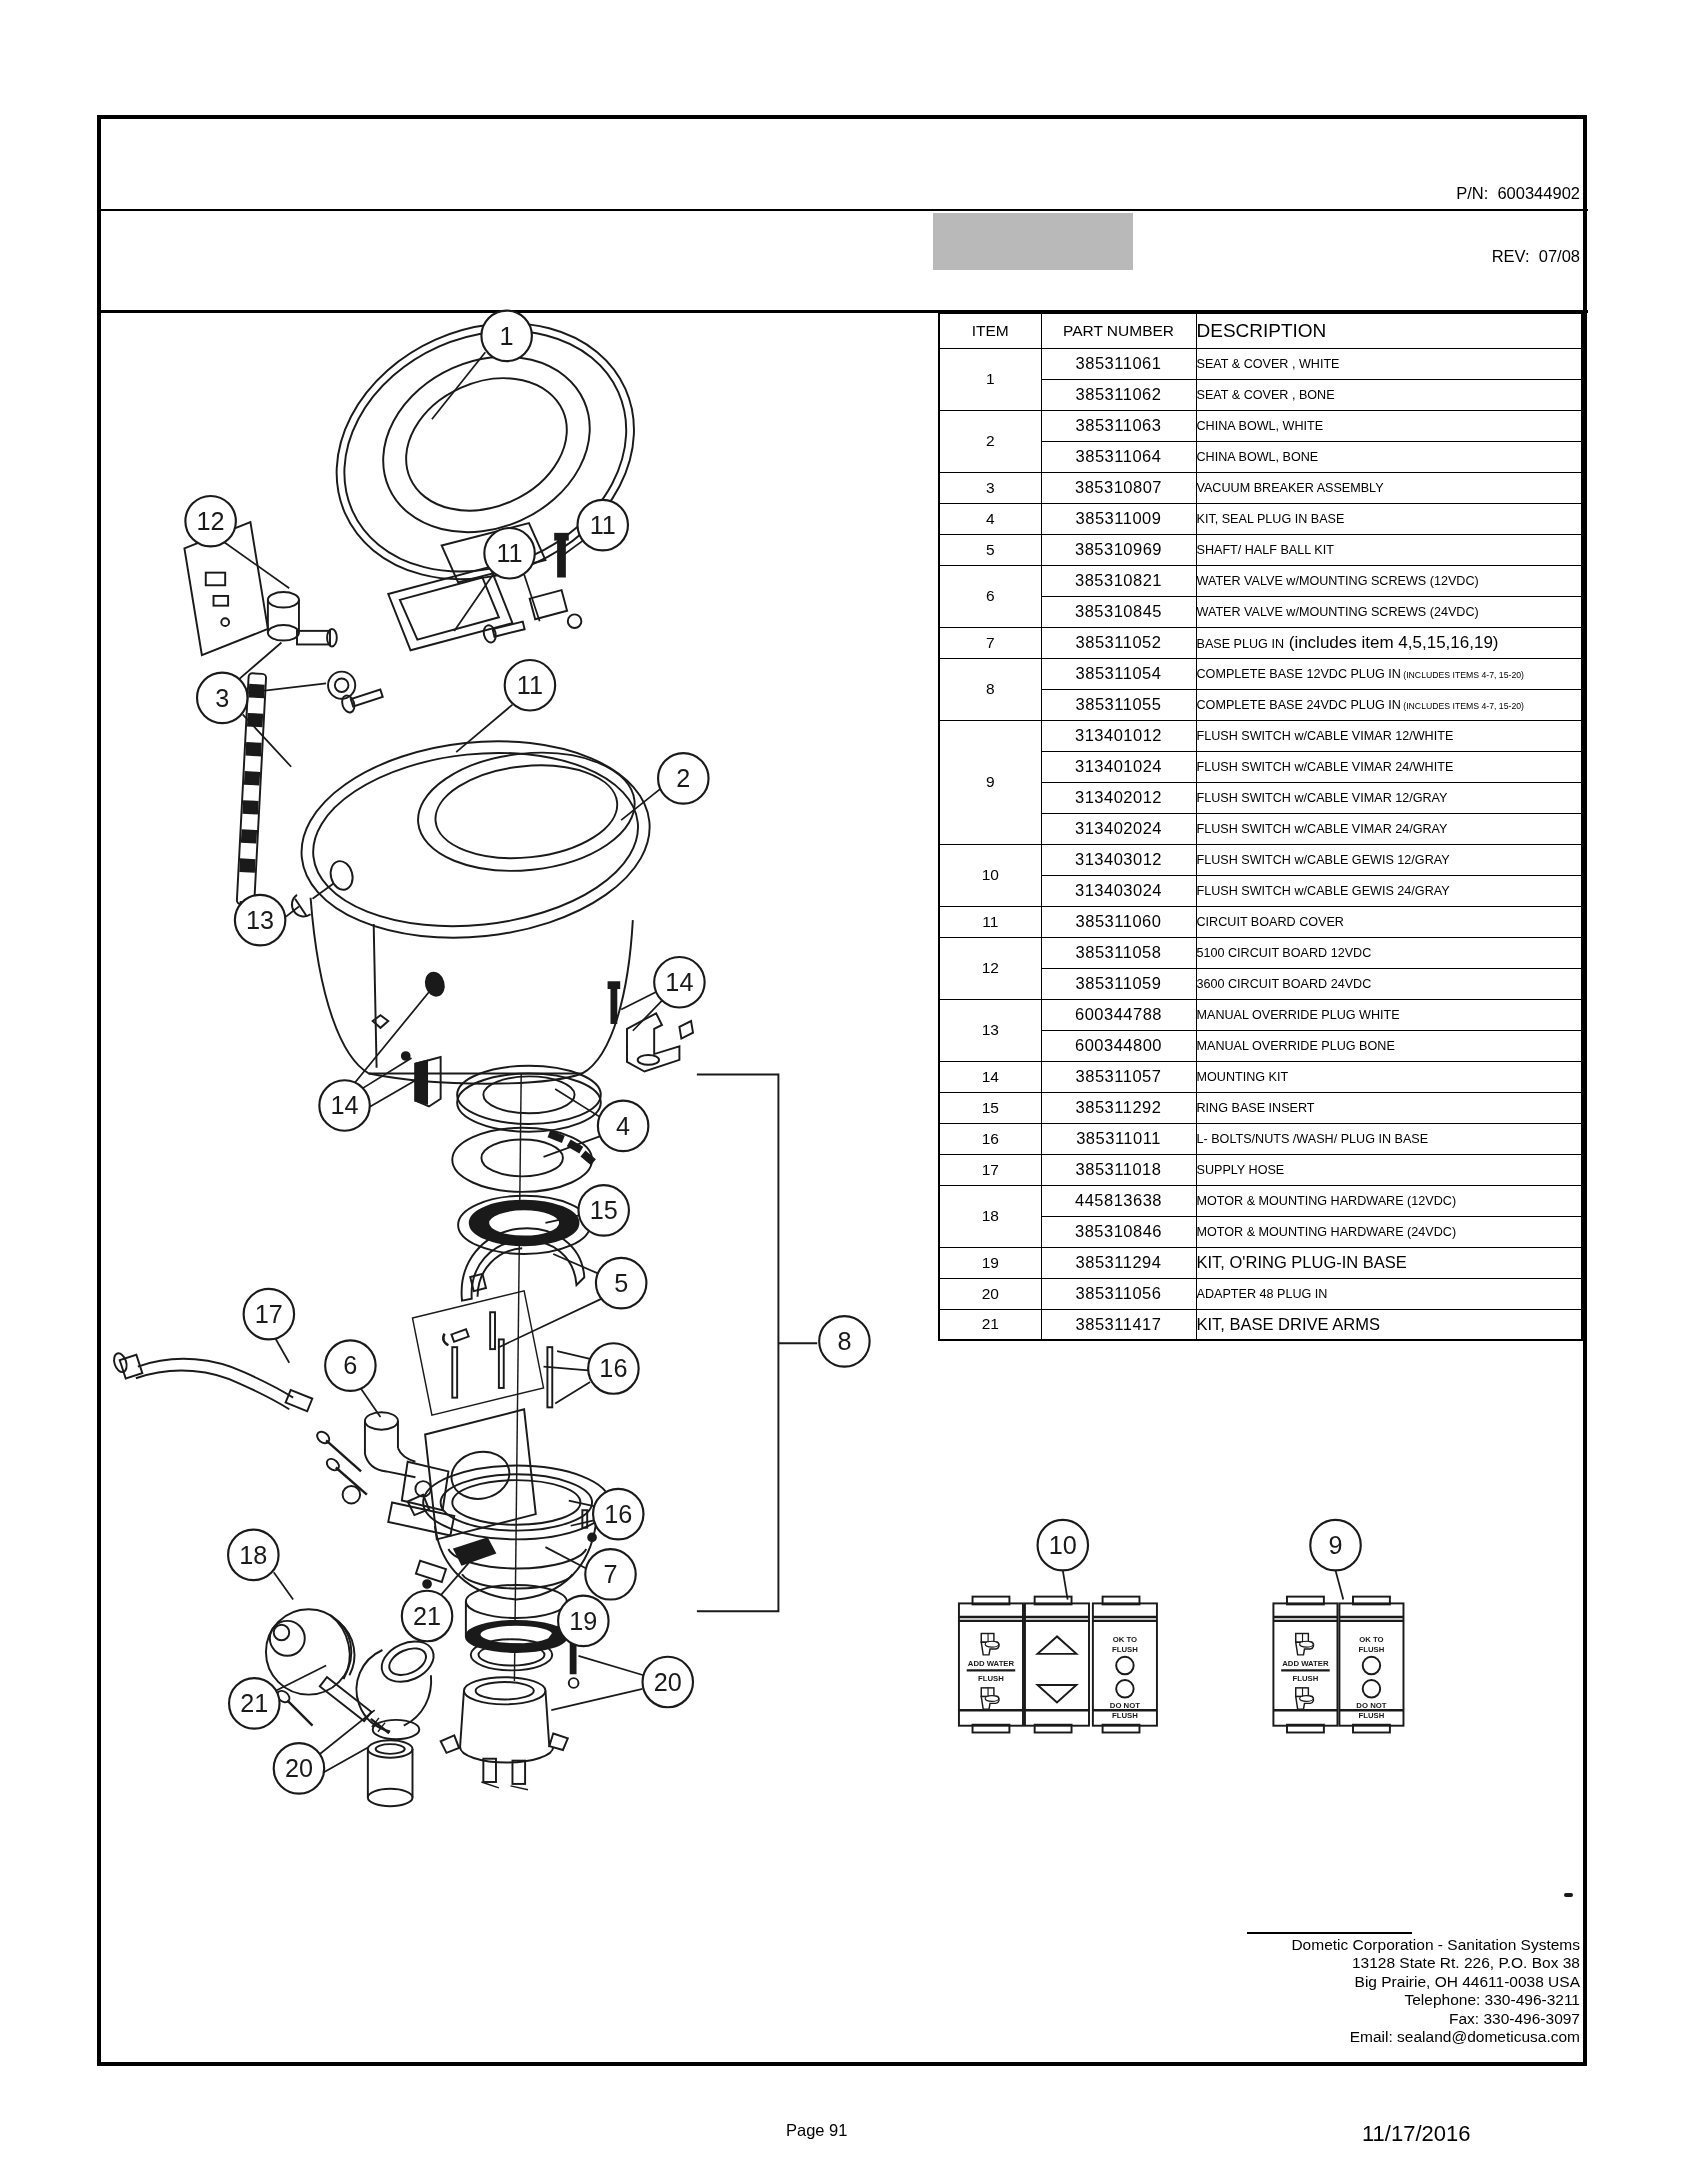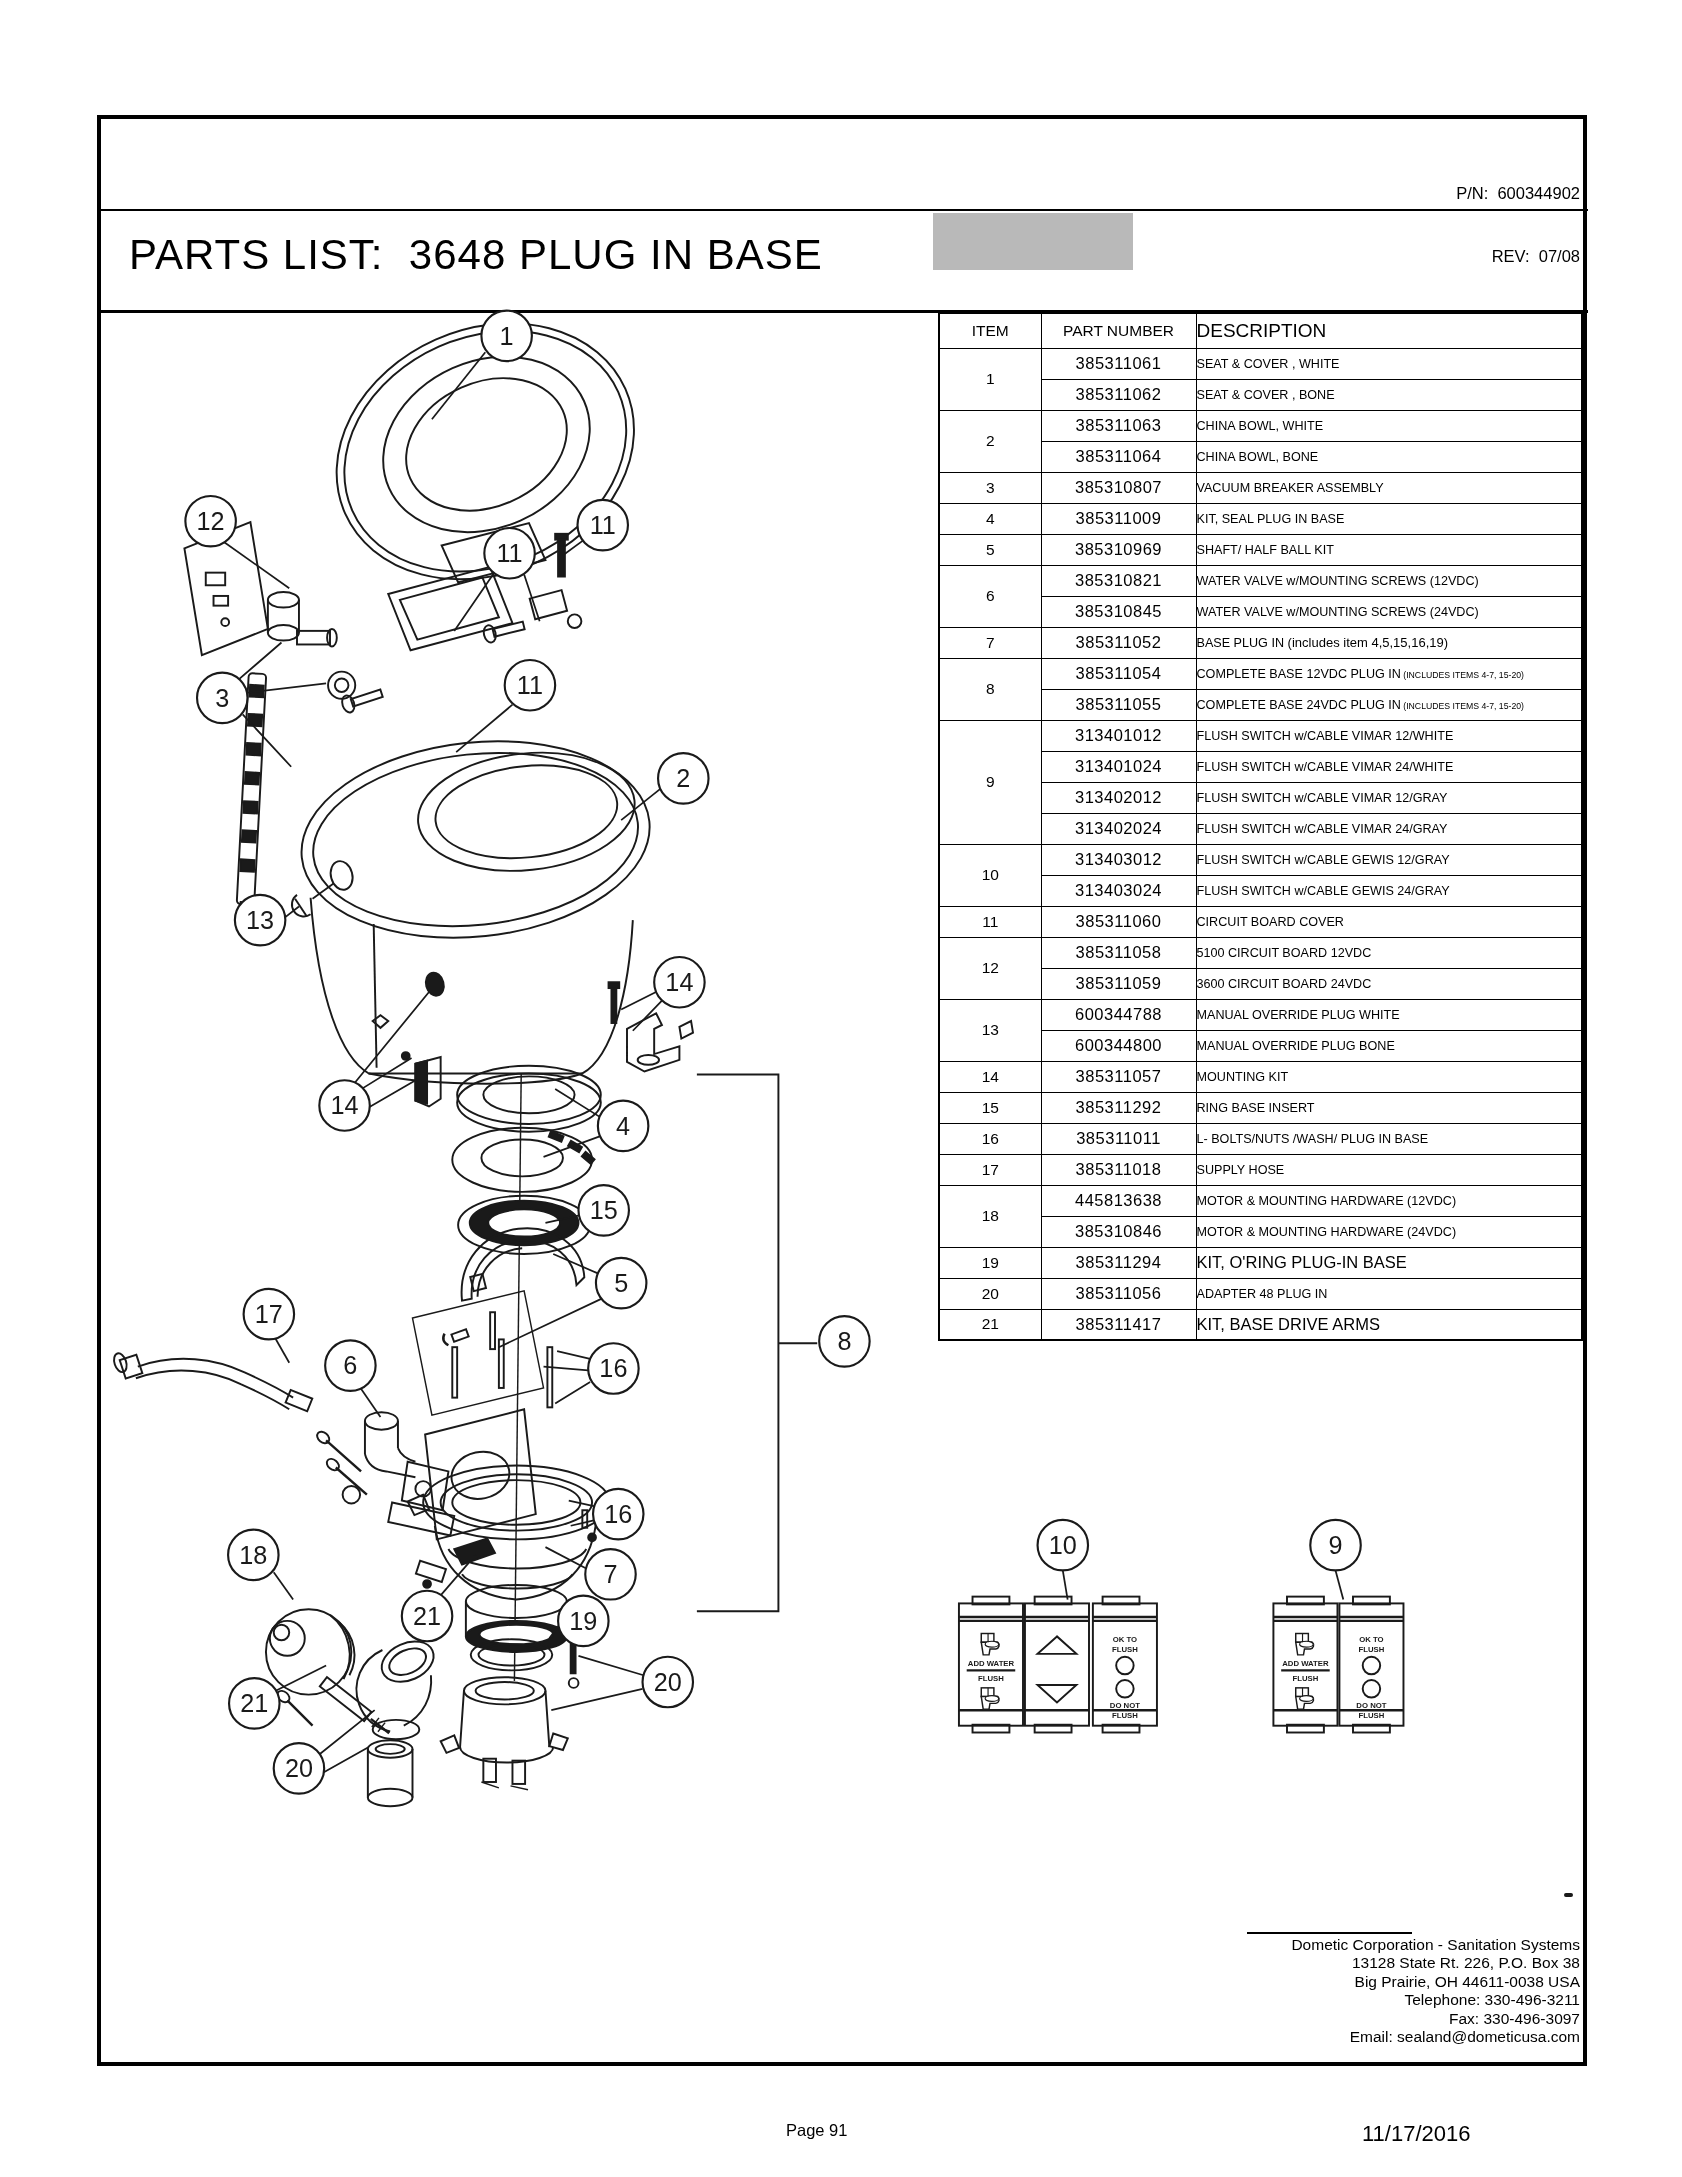--- a/index.html
+++ b/index.html
@@ -23,21 +23,21 @@
   table.parts{border:2.9px solid #000;}
   table.parts thead tr{height:35px;padding-left:30px;}
   table.parts tbody tr{height:31px;}
   th.h-item,th.h-pn{font-size:15.5px;font-weight:400;text-align:center;}
   th.h-desc{font-size:19px;font-weight:400;text-align:left;padding-left:2.9px;}
   td.cell-item{font-size:15.5px;text-align:center;vertical-align:middle;}
   td.cell-pn{font-size:16.5px;text-align:center;vertical-align:middle;letter-spacing:0.5px;margin-left:16px;}
   td.cell-desc{font-size:12.6px;text-align:left;vertical-align:middle;padding-left:3.9px;white-space:nowrap;}
   td.cell-desc.big{font-size:16.5px;}
   td.cell-desc .note{font-size:8.7px;letter-spacing:0;}
-  td.cell-desc .note-mid{font-size:13px;}
+  td.cell-desc .note-mid{font-size:17px;}
   
   .footer-company{right:101px;top:1936px;text-align:right;font-size:15.5px;line-height:18.4px;}
   .footer-rule{left:1247px;top:1932px;width:165px;height:1.9px;background:#000;}
   .tiny-dot{left:1564px;top:1893px;width:8.7px;height:3.9px;background:#1a1a1a;border-radius:1.9px;}
   .page-num{left:786px;top:2121px;font-size:16.5px;}
   .page-date{left:1362px;top:2121px;font-size:22px;}
   svg text{font-family:"Liberation Sans",sans-serif;}
   .diagram-svg{left:0;top:0;}
 </style>
 </head>
@@ -46,21 +46,20 @@
 <div class="page">
 
   <div class="abs pn-block">
     <div>P/N:  600344902</div>
     <div>REV:  07/08</div>
   </div>
 
   <div class="abs border-box"></div>
   <div class="abs rule rule-h1"></div>
 
-  <div class="abs page-title">PARTS LIST:  3648 PLUG IN BASE</div>
   <div class="abs gray-box"></div>
   <div class="abs rule rule-h2"></div>
 
   <svg class="abs diagram-svg" width="1683" height="2178" viewBox="0 0 1734 2244" fill="none" stroke="#1a1a1a" stroke-width="2">
     <defs>
       <g id="ticon">
         <rect x="-10" y="-11" width="13" height="9" fill="#fff" stroke-width="1.5"></rect>
         <path d="M-10,-2 h17 a4,4 0 0 1 -2,7 h-6 l-1,6 h-6 z" fill="#fff" stroke-width="1.5"></path>
         <ellipse cx="1" cy="0" rx="7" ry="3" fill="#fff" stroke-width="1.2"></ellipse>
         <line x1="-3" y1="-11" x2="-3" y2="-2" stroke-width="1.2"></line>

